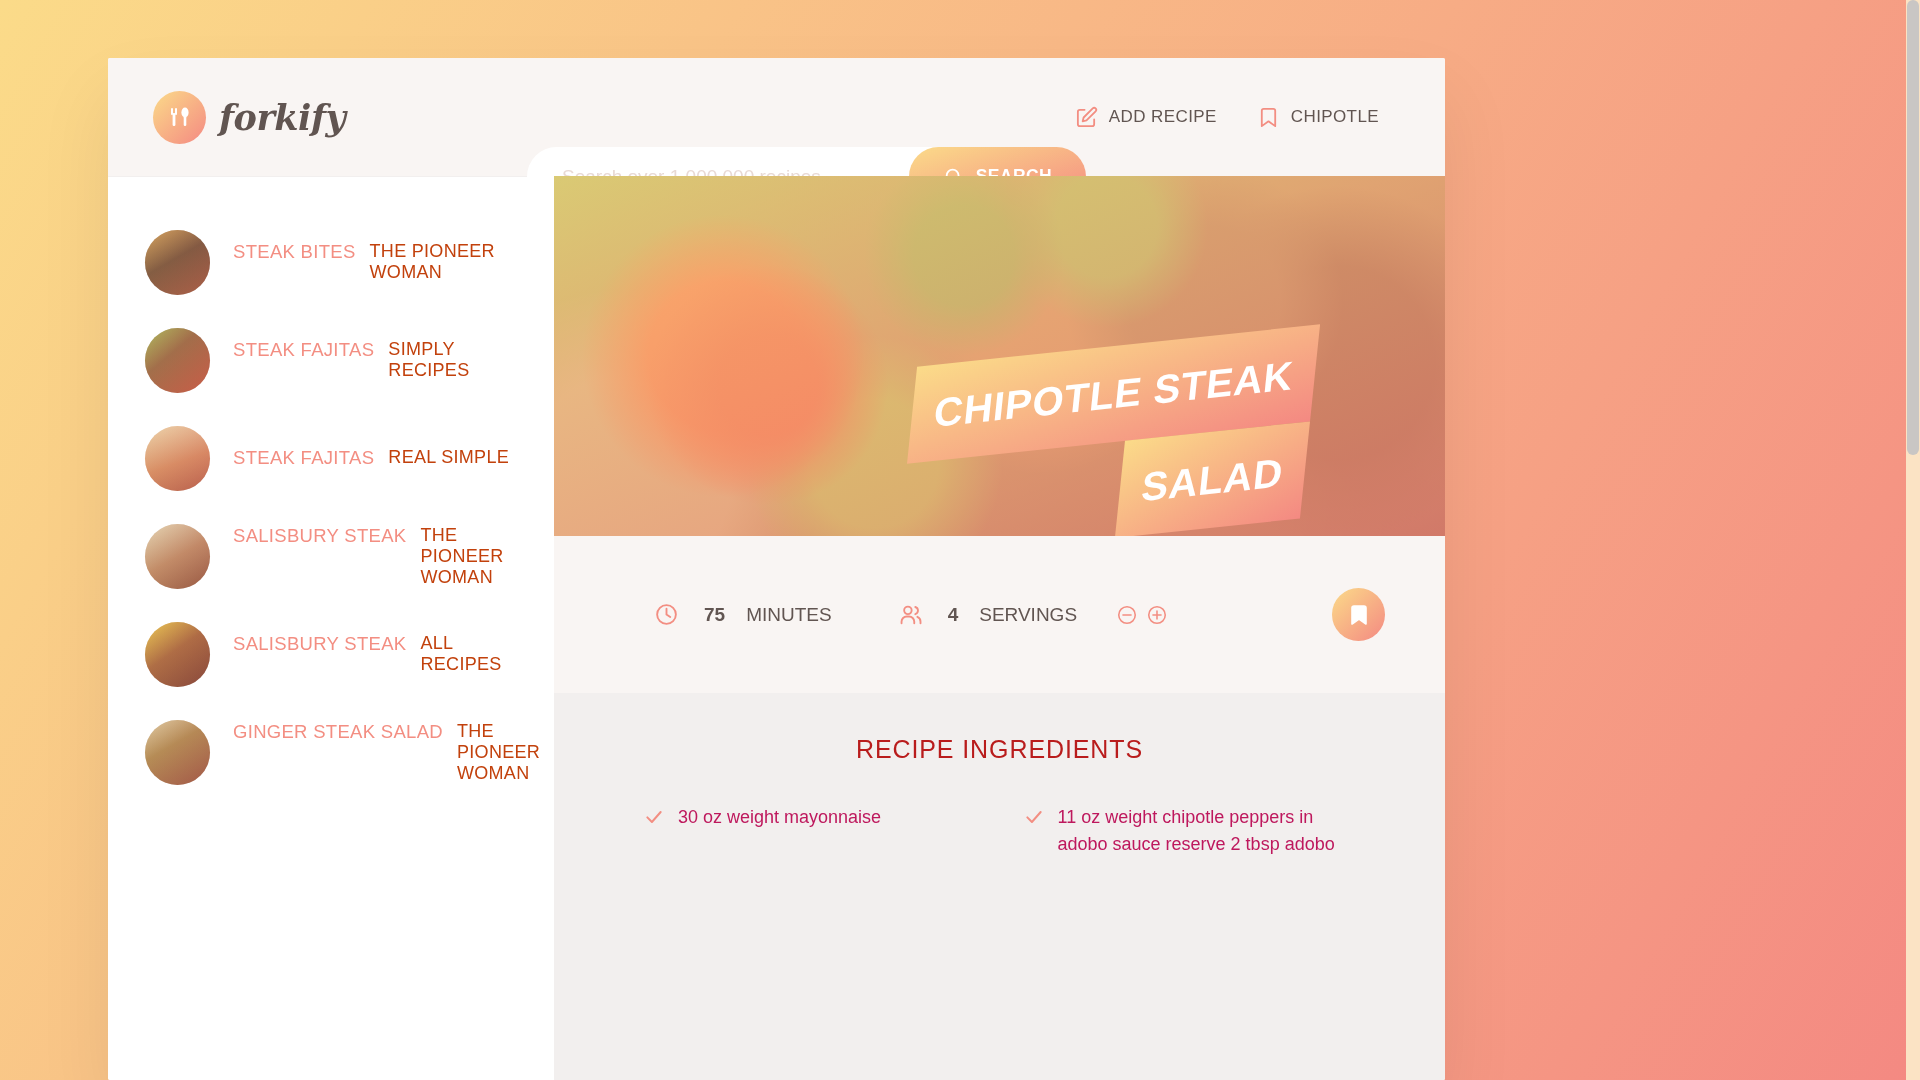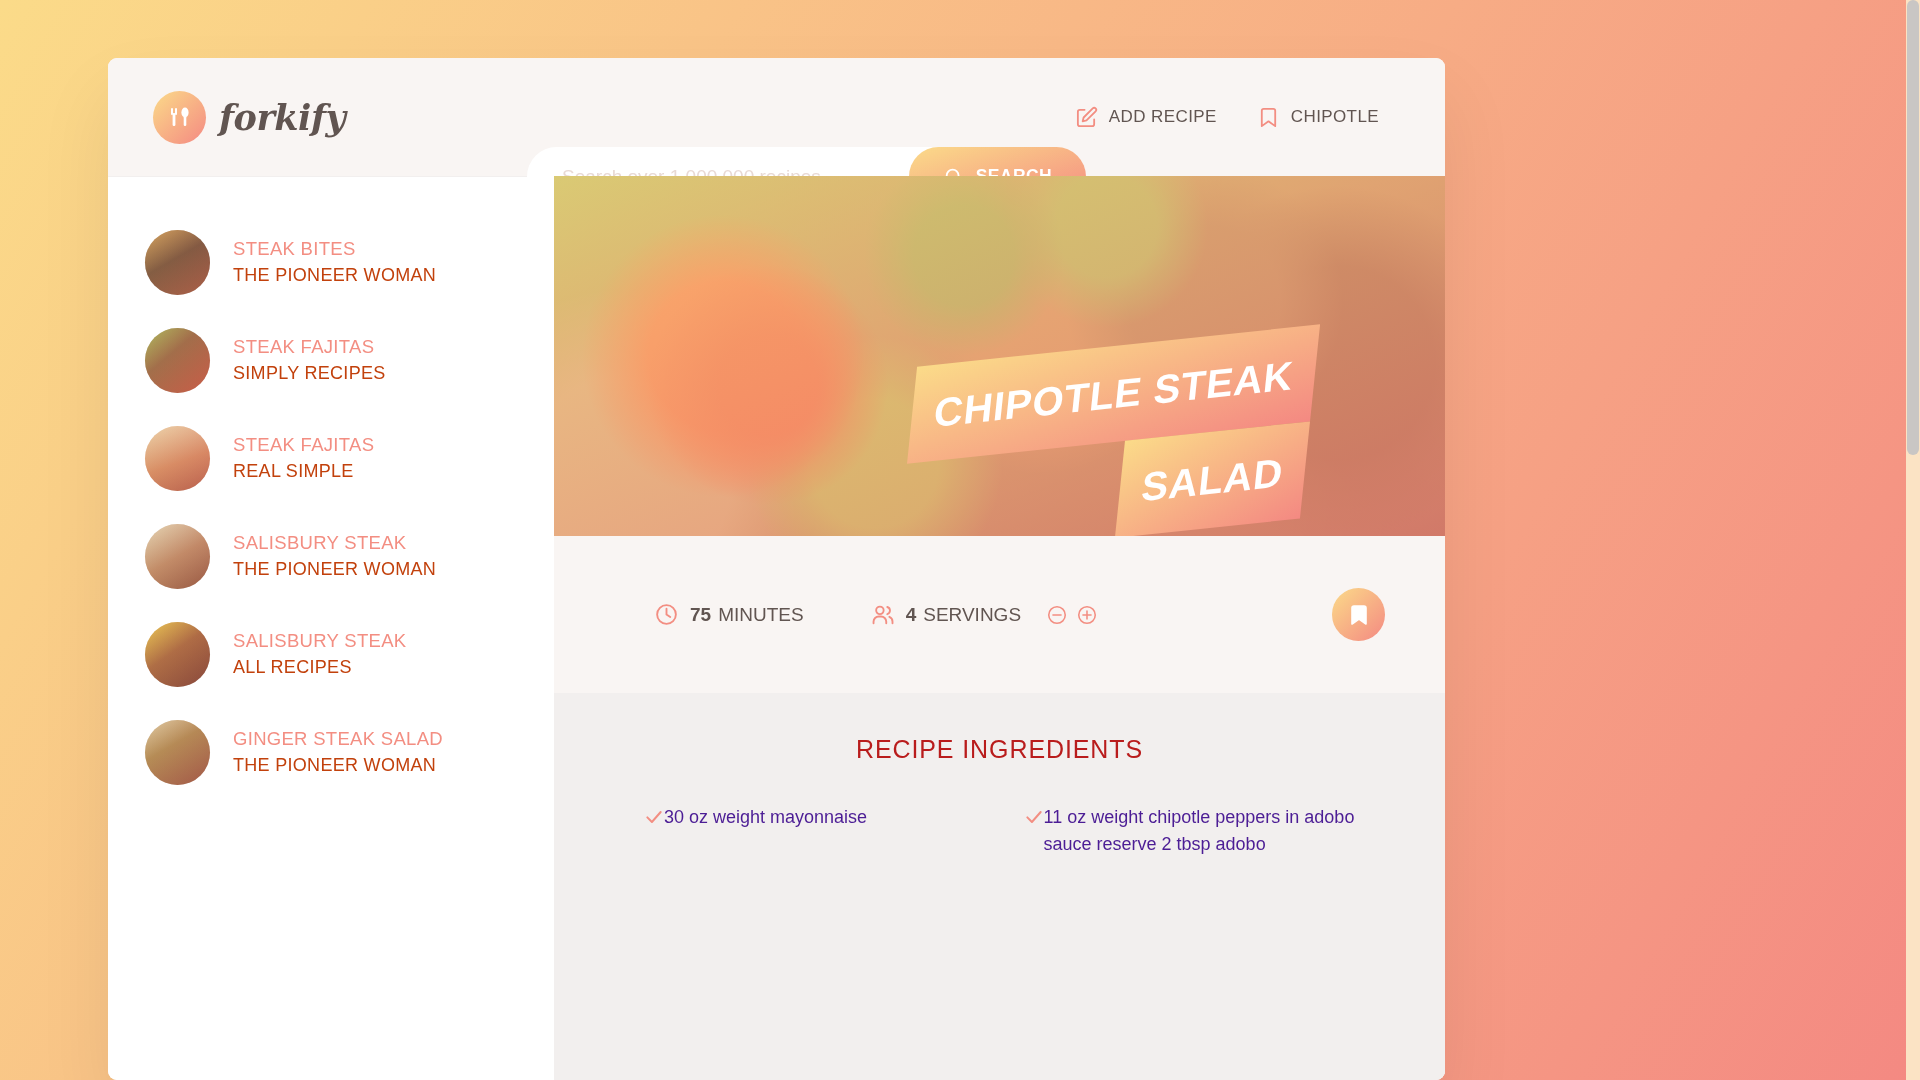--- a/index.html
+++ b/index.html
@@ -12,21 +12,21 @@
     background: linear-gradient(120deg, #fbdb89 0%, #f48982 100%);
     position: relative;
   }
 
   
   .app {
     position: absolute;
     left: 108px; top: 58px;
     width: 1337px; height: 1022px;
     background: #f9f5f3;
-    border-radius: 9px;
+    border-radius: 2px;
     overflow: hidden;
     box-shadow: 0 2.4rem 4.8rem rgba(0,0,0,0.075);
     display: flex;
     flex-direction: column;
   }
 
   
   .header {
     height: 118px;
     background: #f9f5f3;
@@ -138,21 +138,21 @@
     flex: 0 0 65px;
     position: relative;
     overflow: hidden;
     background: #e5d4c8;
   }
   .result-thumb::after {
     content:"";
     position:absolute; inset:0;
     background: linear-gradient(to right bottom, rgba(251,219,137,0.32), rgba(244,137,130,0.32));
   }
-  .result-text { display: flex; flex-direction: column; gap: 5px; min-width: 0;}
+  .result-text { display: flex; flex-direction: row; gap: 14px; min-width: 0;}
   .result-title {
     color: #f38e82;
     font-size: 18.5px;
     text-transform: uppercase;
     letter-spacing: 0.3px;
     white-space: nowrap;
   }
   .result-publisher {
     color: #c2410c;
     font-size: 18px;
@@ -223,21 +223,21 @@
 
   .recipe-details {
     display: flex;
     align-items: center;
     padding: 52px 60px 52px 100px;
     background: #f9f5f3;
   }
   .detail {
     display: flex;
     align-items: center;
-    gap: 11px;
+    gap: 25px;
     font-size: 19px;
     color: #615551;
     margin-right: 66px;
   }
   .detail-data { font-weight: 700; margin-right: -4px; }
   .detail-text { text-transform: uppercase; }
   .servings-btns { display: flex; gap: 4px; margin-left: 12px; }
   .btn-tiny {
     background: none; border: none; cursor: pointer;
     width: 26px; height: 26px; padding: 0;
@@ -274,22 +274,23 @@
     display: grid;
     grid-template-columns: 1fr 1fr;
     column-gap: 48px;
     row-gap: 22px;
     list-style: none;
     width: 100%;
     max-width: 720px;
   }
   .ingredient {
     display: flex;
+    gap: 14px;
     font-size: 18px;
-    color: #4c1d95;
+    color: #be185d;
     line-height: 1.5;
   }
   .ingredient-check { flex: 0 0 20px; margin-top: 3px; }
 
   
   .page-scrollbar {
     position: absolute; right: 0; top: 0;
     width: 14px; height: 1080px;
     background: #fbe3c4;
   }

